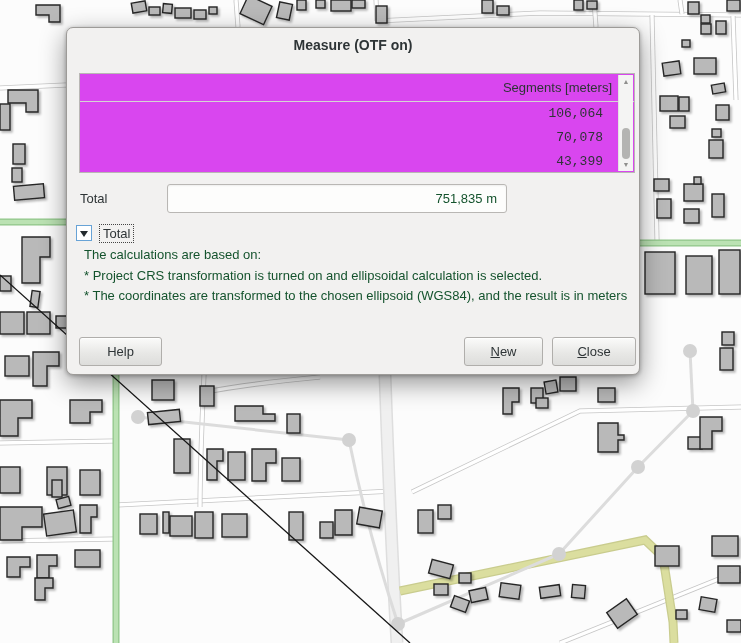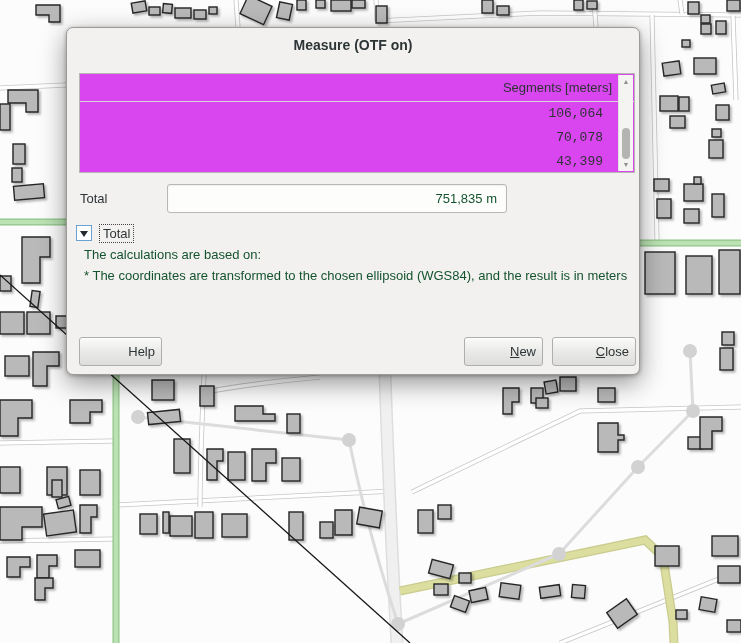--- a/index.html
+++ b/index.html
@@ -53,21 +53,21 @@
     border-top:6px solid #242a2e;}
   .info-label{position:absolute;left:24px;top:0;line-height:17px;padding:0 3px;
     outline:1px dotted #444;}
 
   .info-text{position:absolute;left:17px;top:217px;width:552px;line-height:20.5px;
     color:#14532d;}
 
   .btn{position:absolute;top:309px;height:29px;font-family:inherit;font-size:13px;
     color:#2e3436;background:linear-gradient(#fbfbfa,#e8e8e6 55%,#dddddb);
     border:1px solid #b0aeab;border-radius:3px;box-shadow:inset 0 1px rgba(255,255,255,.7);
-    text-align:right;}
+    text-align:center;}
   .btn-help{left:12px;width:83px;}
   .btn-new{left:397px;width:79px;}
   .btn-close{left:485px;width:84px;}
   .btn u{text-decoration:underline;}
 </style>
 </head>
 <body>
 
 <div id="stage">
 
@@ -285,20 +285,21 @@
 
     <div class="info-hdr">
       <span class="expander">
         <span class="tri-down"></span>
       </span>
       <span class="info-label">Total</span>
     </div>
 
     <div class="info-text">
       <div>The calculations are based on:</div>
+      <div>* Project CRS transformation is turned on and ellipsoidal calculation is selected.</div>
       <div>* The coordinates are transformed to the chosen ellipsoid (WGS84), and the result is in meters</div>
     </div>
 
     <button class="btn btn-help">Help</button>
     <button class="btn btn-close"><u>C</u>lose</button>
     <button class="btn btn-new"><u>N</u>ew</button>
   </div>
 </div>
 
 </body></html>

